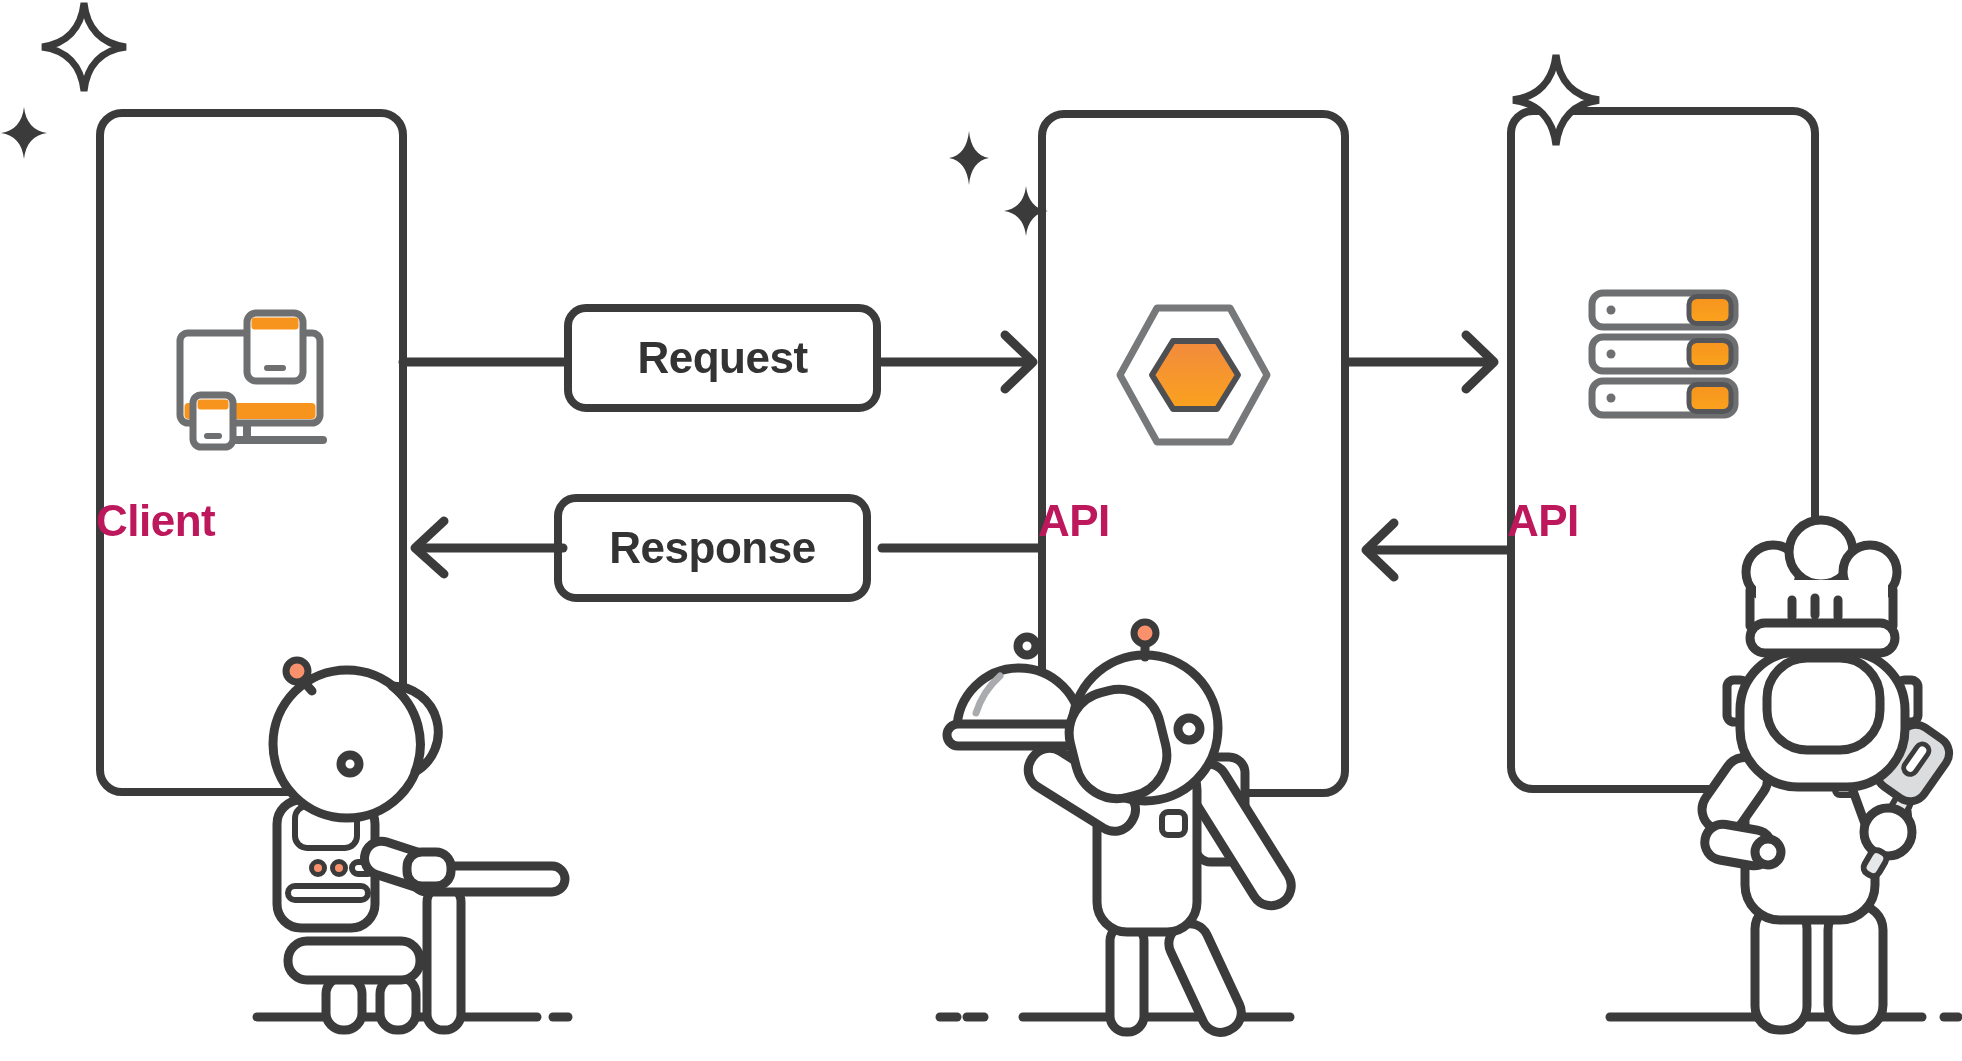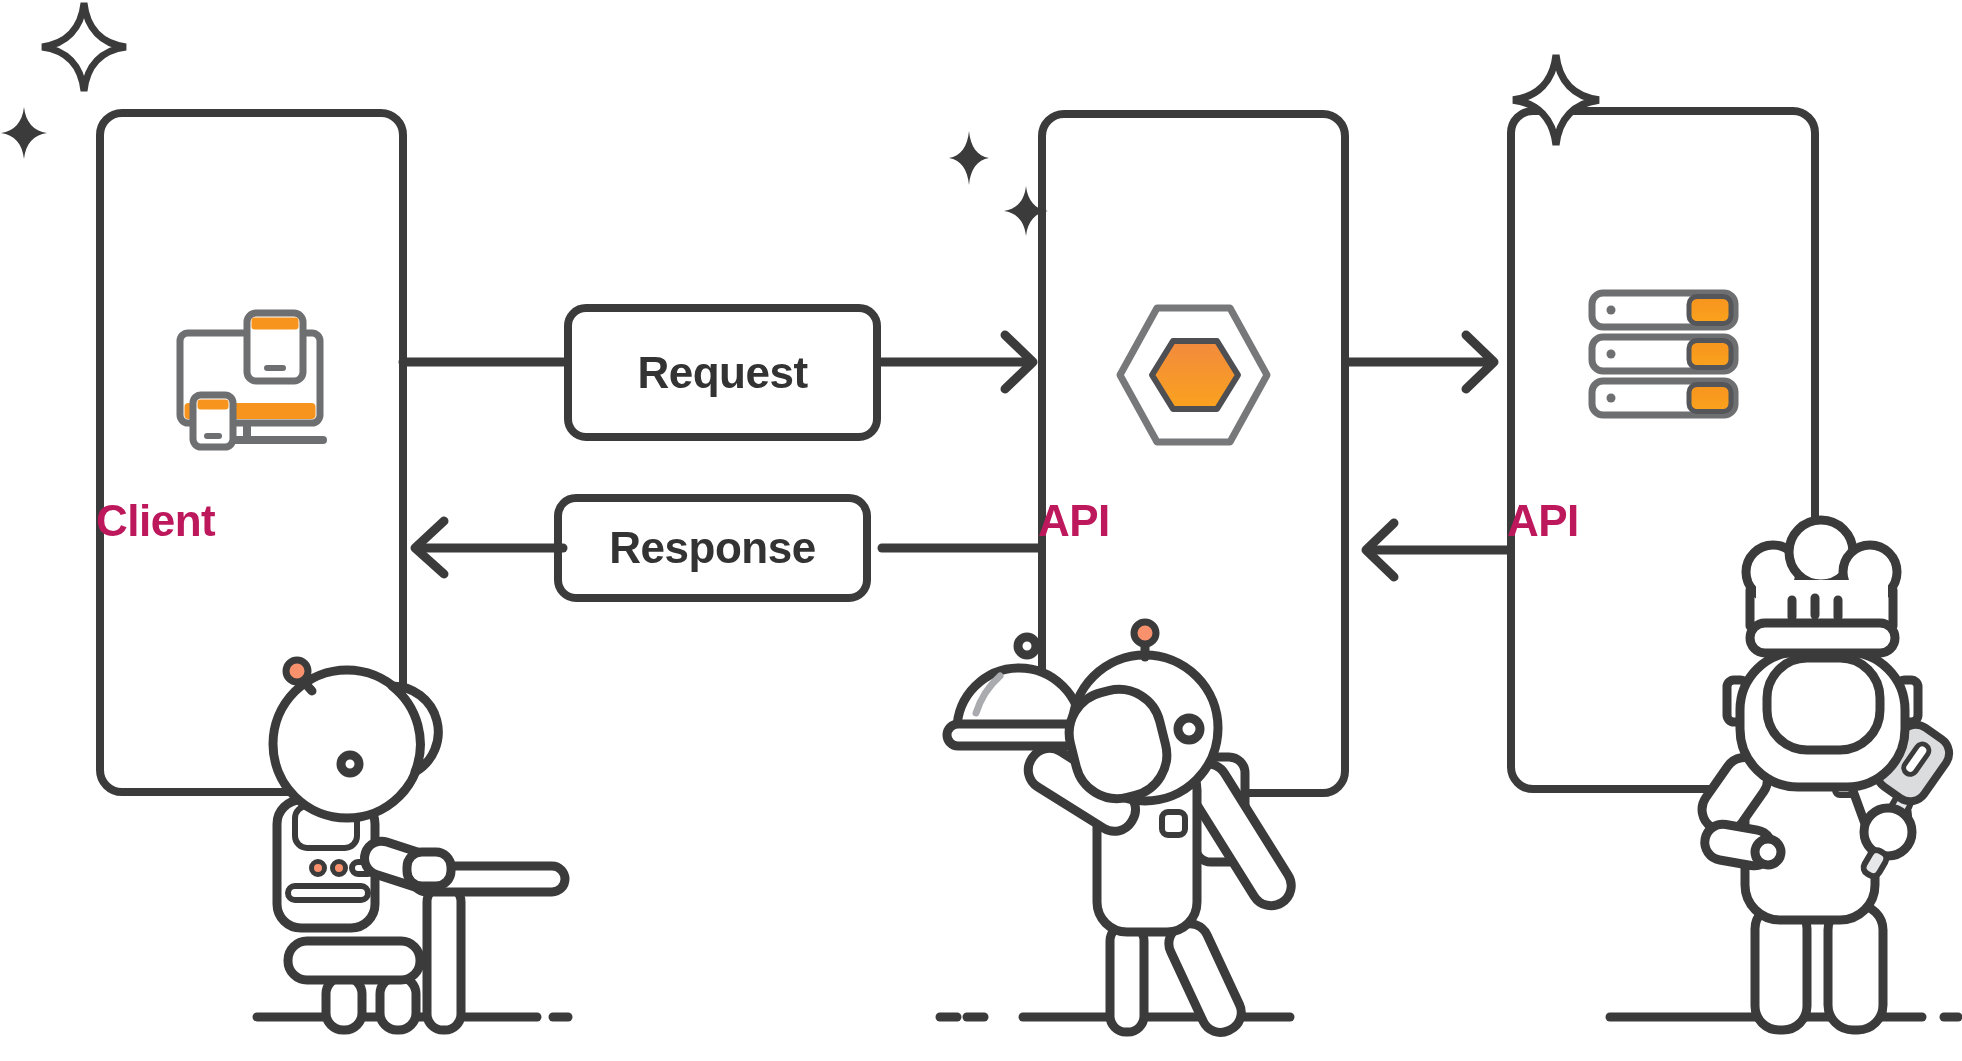--- a/index.html
+++ b/index.html
@@ -11,21 +11,21 @@
   #api-box{left:1038px}
   #server-box{left:1507px;top:107px;height:686px;width:312px}
   .node-label{position:absolute;text-align:left;font-weight:700;font-size:44px;color:#be185d;
               letter-spacing:-0.5px;line-height:57px;white-space:nowrap}
   #client-label{left:96px;top:492px;width:311px}
   #api-label{left:1038px;top:492px;width:311px}
   #server-label{left:1507px;top:492px;width:312px}
   .edge-btn{position:absolute;border:8px solid #3B3B3B;border-radius:22px;background:#fff;
             box-sizing:border-box;display:flex;align-items:center;justify-content:center;
             font-weight:700;font-size:44px;color:#333;letter-spacing:-0.5px}
-  #request-btn{left:564px;top:304px;width:317px;height:137px}
+  #request-btn{left:564px;top:304px;width:317px;height:108px}
   #response-btn{left:554px;top:494px;width:317px;height:108px}
   #overlay{position:absolute;left:0;top:0;width:1962px;height:1061px;pointer-events:none}
   .ln{stroke:#3B3B3B;stroke-width:9;fill:#fff;stroke-linecap:round;stroke-linejoin:round}
   .wire{stroke:#3B3B3B;stroke-width:9;fill:none;stroke-linecap:round;stroke-linejoin:round}
   .gicon{stroke:#6E6F71;stroke-width:7;fill:#fff;stroke-linecap:round;stroke-linejoin:round}
   .thin{stroke:#3B3B3B;stroke-width:6;fill:#fff;stroke-linecap:round;stroke-linejoin:round}
 </style>
 </head>
 <body>
 

